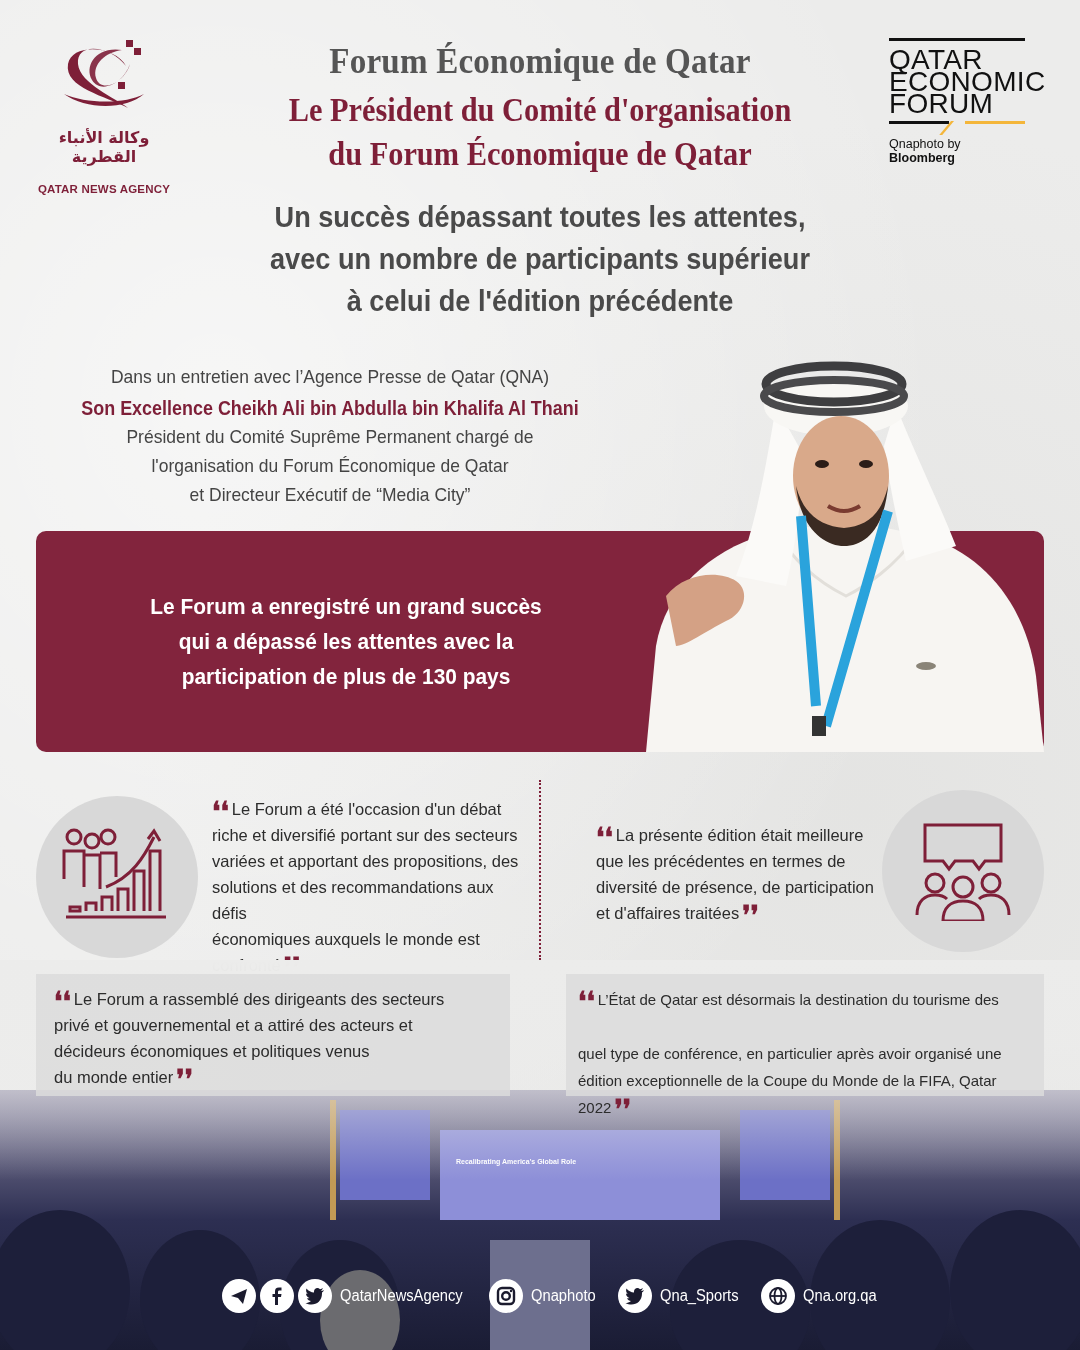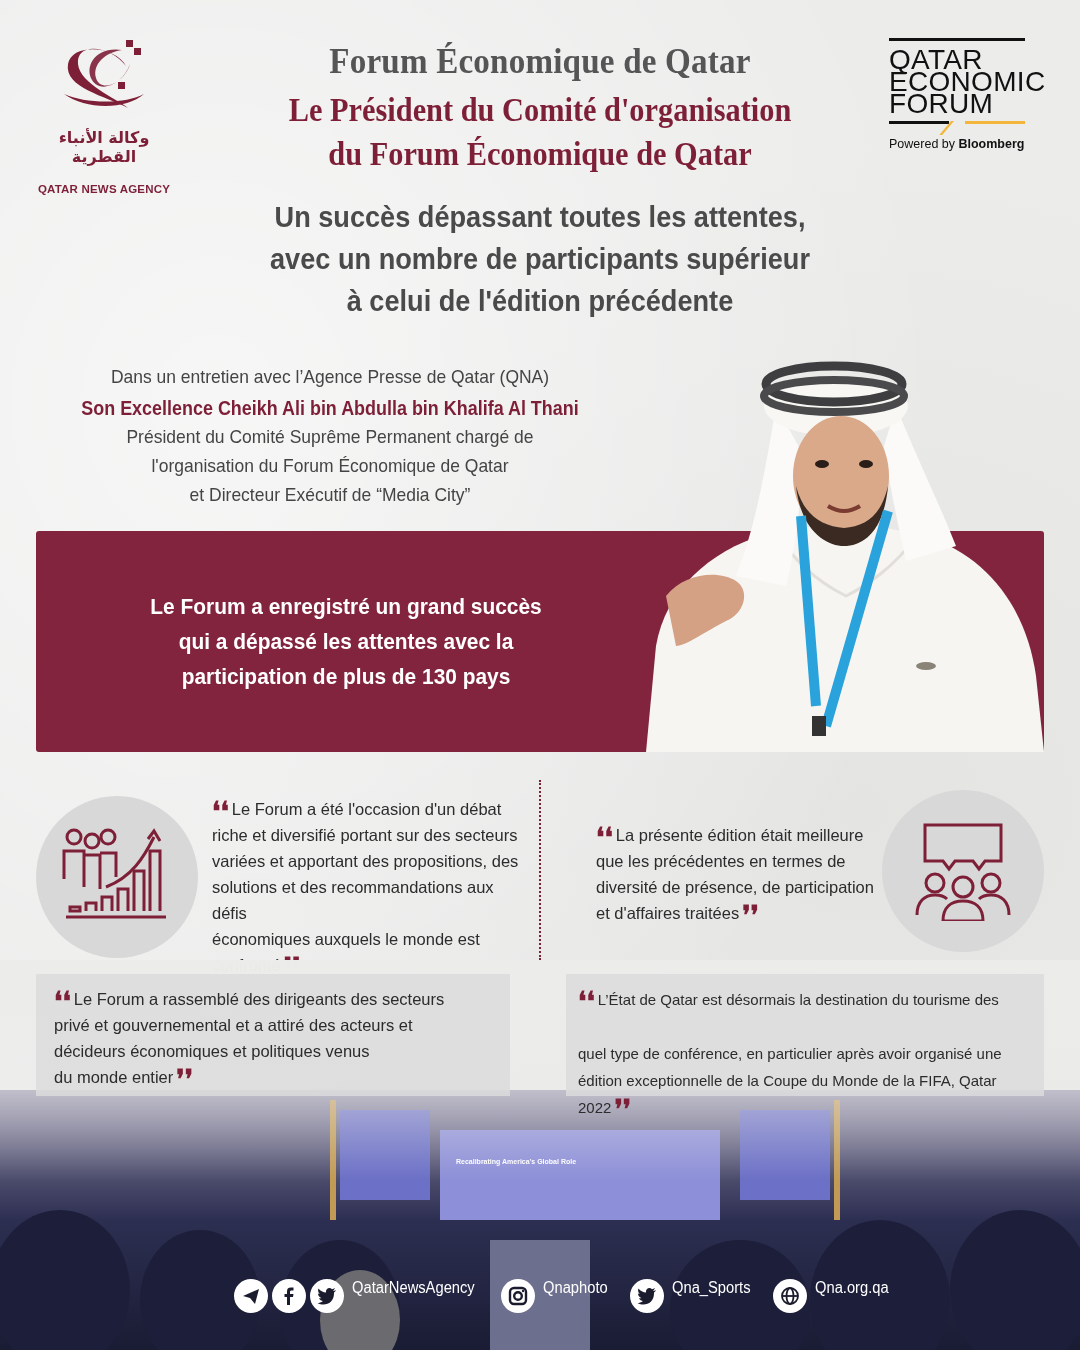--- a/index.html
+++ b/index.html
@@ -38,41 +38,41 @@
   .title-sub { font-size: 33px; color: #7e1f38; line-height: 44px; margin-top: 6px; transform: scaleX(0.92); }
   .headline { position: absolute; left: 180px; width: 720px; top: 196px; text-align: center; font-family: "Liberation Sans", sans-serif; font-weight: bold; font-size: 29.5px; color: #4a4a4a; line-height: 42px; transform: scaleX(0.92); }
 
   
   .intro { position: absolute; left: 30px; width: 600px; top: 366px; text-align: center; font-family: "Liberation Sans", sans-serif; }
   .intro-line { font-size: 19px; color: #444; transform: scaleX(0.92); }
   .intro-name { font-size: 19.5px; color: #7e1f38; font-weight: bold; margin-top: 9px; transform: scaleX(0.92); }
   .intro-role { font-size: 19px; color: #444; line-height: 29px; margin-top: 2px; transform: scaleX(0.92); }
 
   
-  .banner { position: absolute; left: 36px; top: 531px; width: 1008px; height: 221px; background: #82243d; border-radius: 3px; }
+  .banner { position: absolute; left: 36px; top: 531px; width: 1008px; height: 221px; background: #82243d; border-radius: 10px; }
   .banner-text { position: absolute; left: 60px; width: 500px; top: 58px; text-align: center; color: #fff; font-family: "Liberation Sans", sans-serif; font-weight: bold; font-size: 22px; line-height: 35px; transform: scaleX(0.95); }
 
   
   .portrait { position: absolute; left: 626px; top: 346px; width: 420px; height: 406px; }
 
   
   .icon-circle { position: absolute; width: 162px; height: 162px; border-radius: 50%; background: #d8d8d8; display: flex; align-items: center; justify-content: center; }
   .quote { position: absolute; font-family: "Liberation Sans", sans-serif; font-size: 16.5px; line-height: 26px; color: #2c2c2c; }
   .quote .q-open, .quote .q-close { color: #7e1f38; font-family: "DejaVu Serif", serif; font-weight: bold; font-size: 26px; line-height: 10px; vertical-align: -5px; }
   .quote .q-open { margin-right: 3px; }
   .quote .q-close { margin-left: 3px; }
   .divider { position: absolute; left: 539px; top: 780px; height: 180px; border-left: 2px dotted #7e1f38; }
   .quote-box { position: absolute; background: rgba(220,220,220,0.85); }
 
   
   .conf { position: absolute; left: 0; top: 1090px; width: 1080px; height: 260px; overflow: hidden; }
   .conf-fade { position: absolute; left: 0; right: 0; top: 960px; height: 220px; background: linear-gradient(to bottom, #ececeb 0%, rgba(236,236,235,0.85) 35%, rgba(236,236,235,0) 100%); }
 
   
-  .social { position: absolute; top: 1279px; left: 234px; display: flex; align-items: flex-start; font-family: "Liberation Sans", sans-serif; color: #fff; font-size: 16px; }
+  .social { position: absolute; top: 1279px; left: 222px; display: flex; align-items: center; font-family: "Liberation Sans", sans-serif; color: #fff; font-size: 16px; }
   .soc-icon { width: 34px; height: 34px; border-radius: 50%; background: #fff; display: flex; align-items: center; justify-content: center; margin-right: 4px; }
   .soc-label { margin-left: 4px; margin-right: 16px; transform: scaleX(0.92); transform-origin: left; }
 </style>
 </head>
 <body>
 
 <div class="paper"></div>
 
 <div class="qna-logo">
   <svg width="96" height="80" viewBox="0 0 96 80">
@@ -92,21 +92,21 @@
   <div class="qef-words">
     <div>QATAR</div>
     <div>ECONOMIC</div>
     <div>FORUM</div>
   </div>
   <div class="qef-bottom">
     <div class="qef-bar-left"></div>
     <div class="qef-slant"></div>
     <div class="qef-bar-right"></div>
   </div>
-  <div class="qef-powered"><span>Powered by </span><b>Bloomberg</b></div>
+  <div class="qef-powered"><span>Qnaphoto by </span><b>Bloomberg</b></div>
 </div>
 
 <div class="titles">
   <div class="title-main">Forum Économique de Qatar</div>
   <div class="title-sub">
     <div>Le Président du Comité d'organisation</div>
     <div>du Forum Économique de Qatar</div>
   </div>
 </div>
 <div class="headline">

